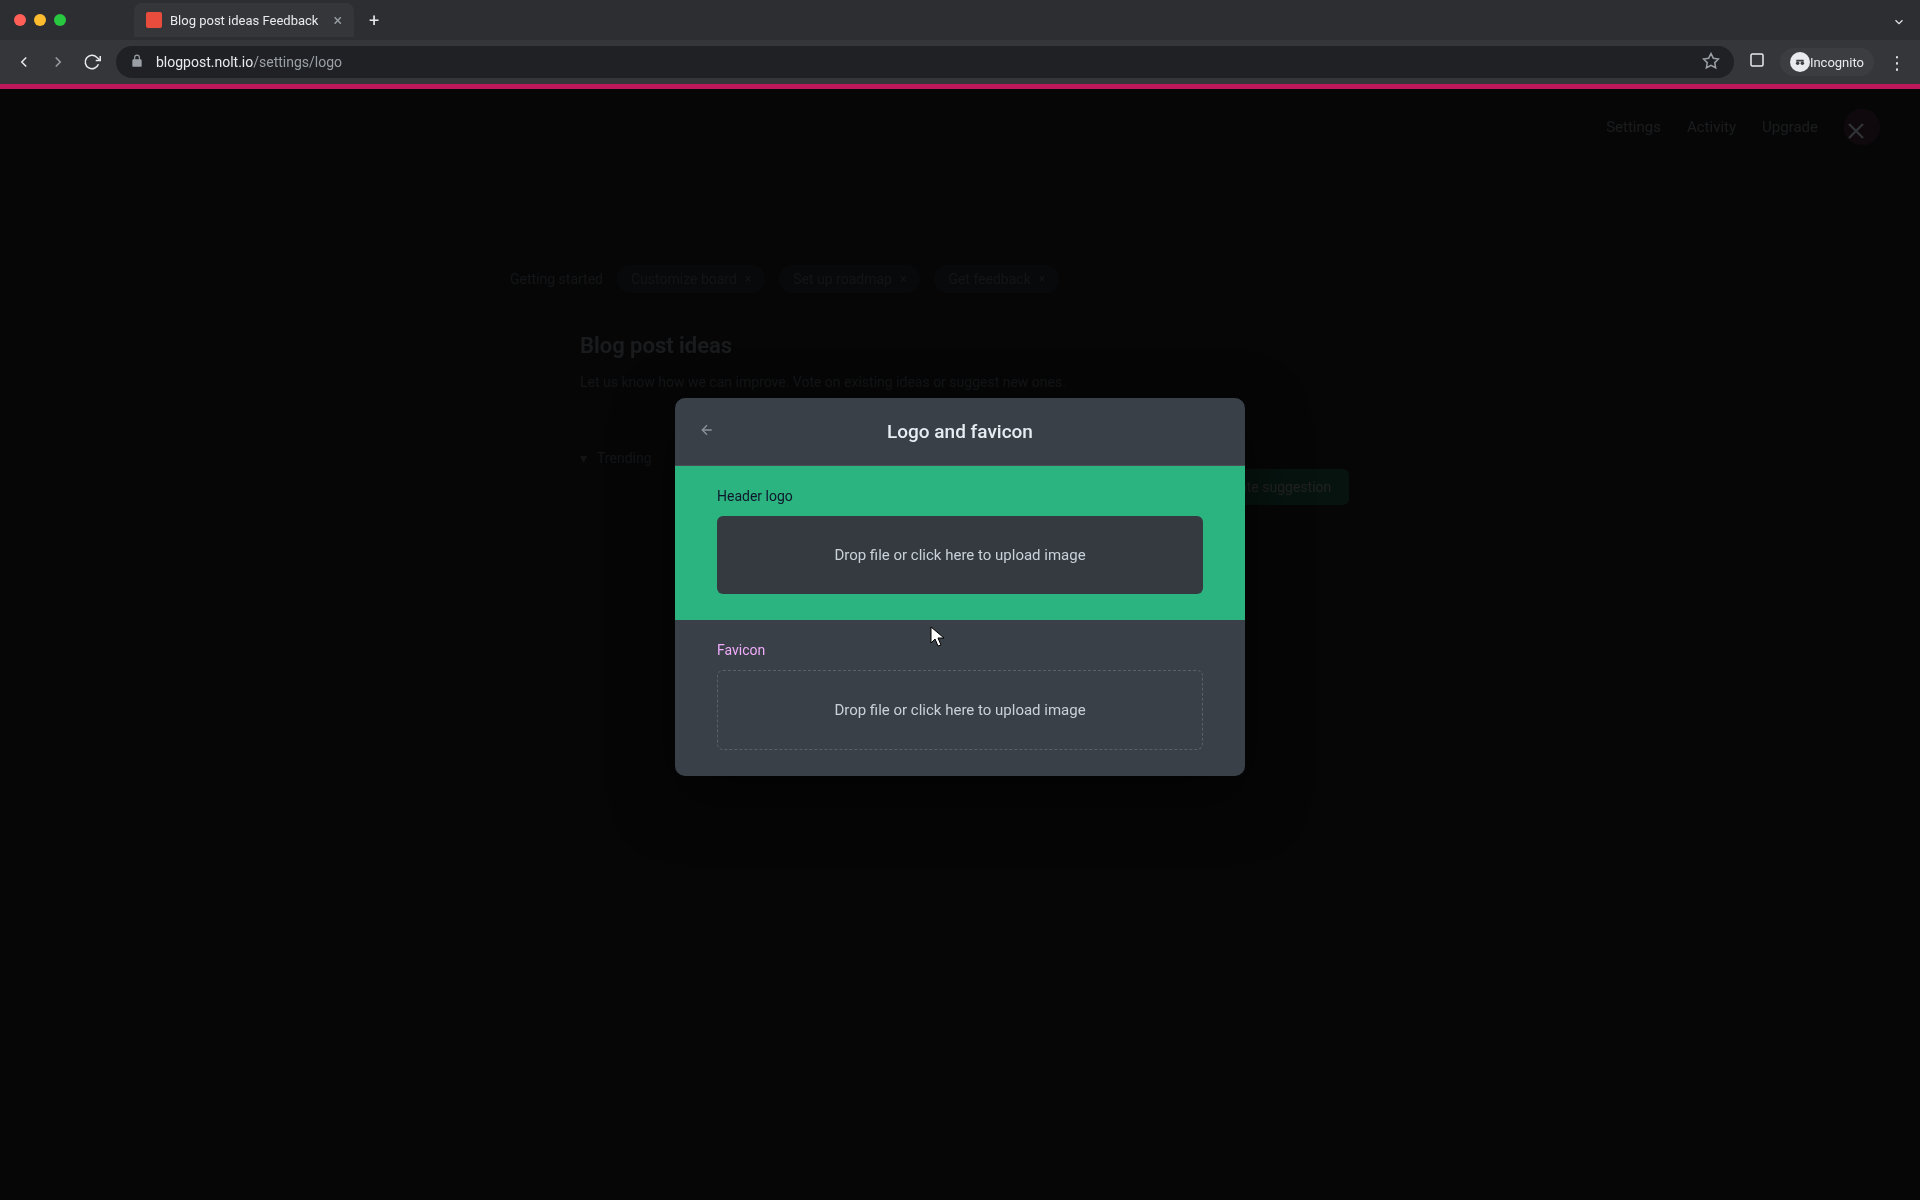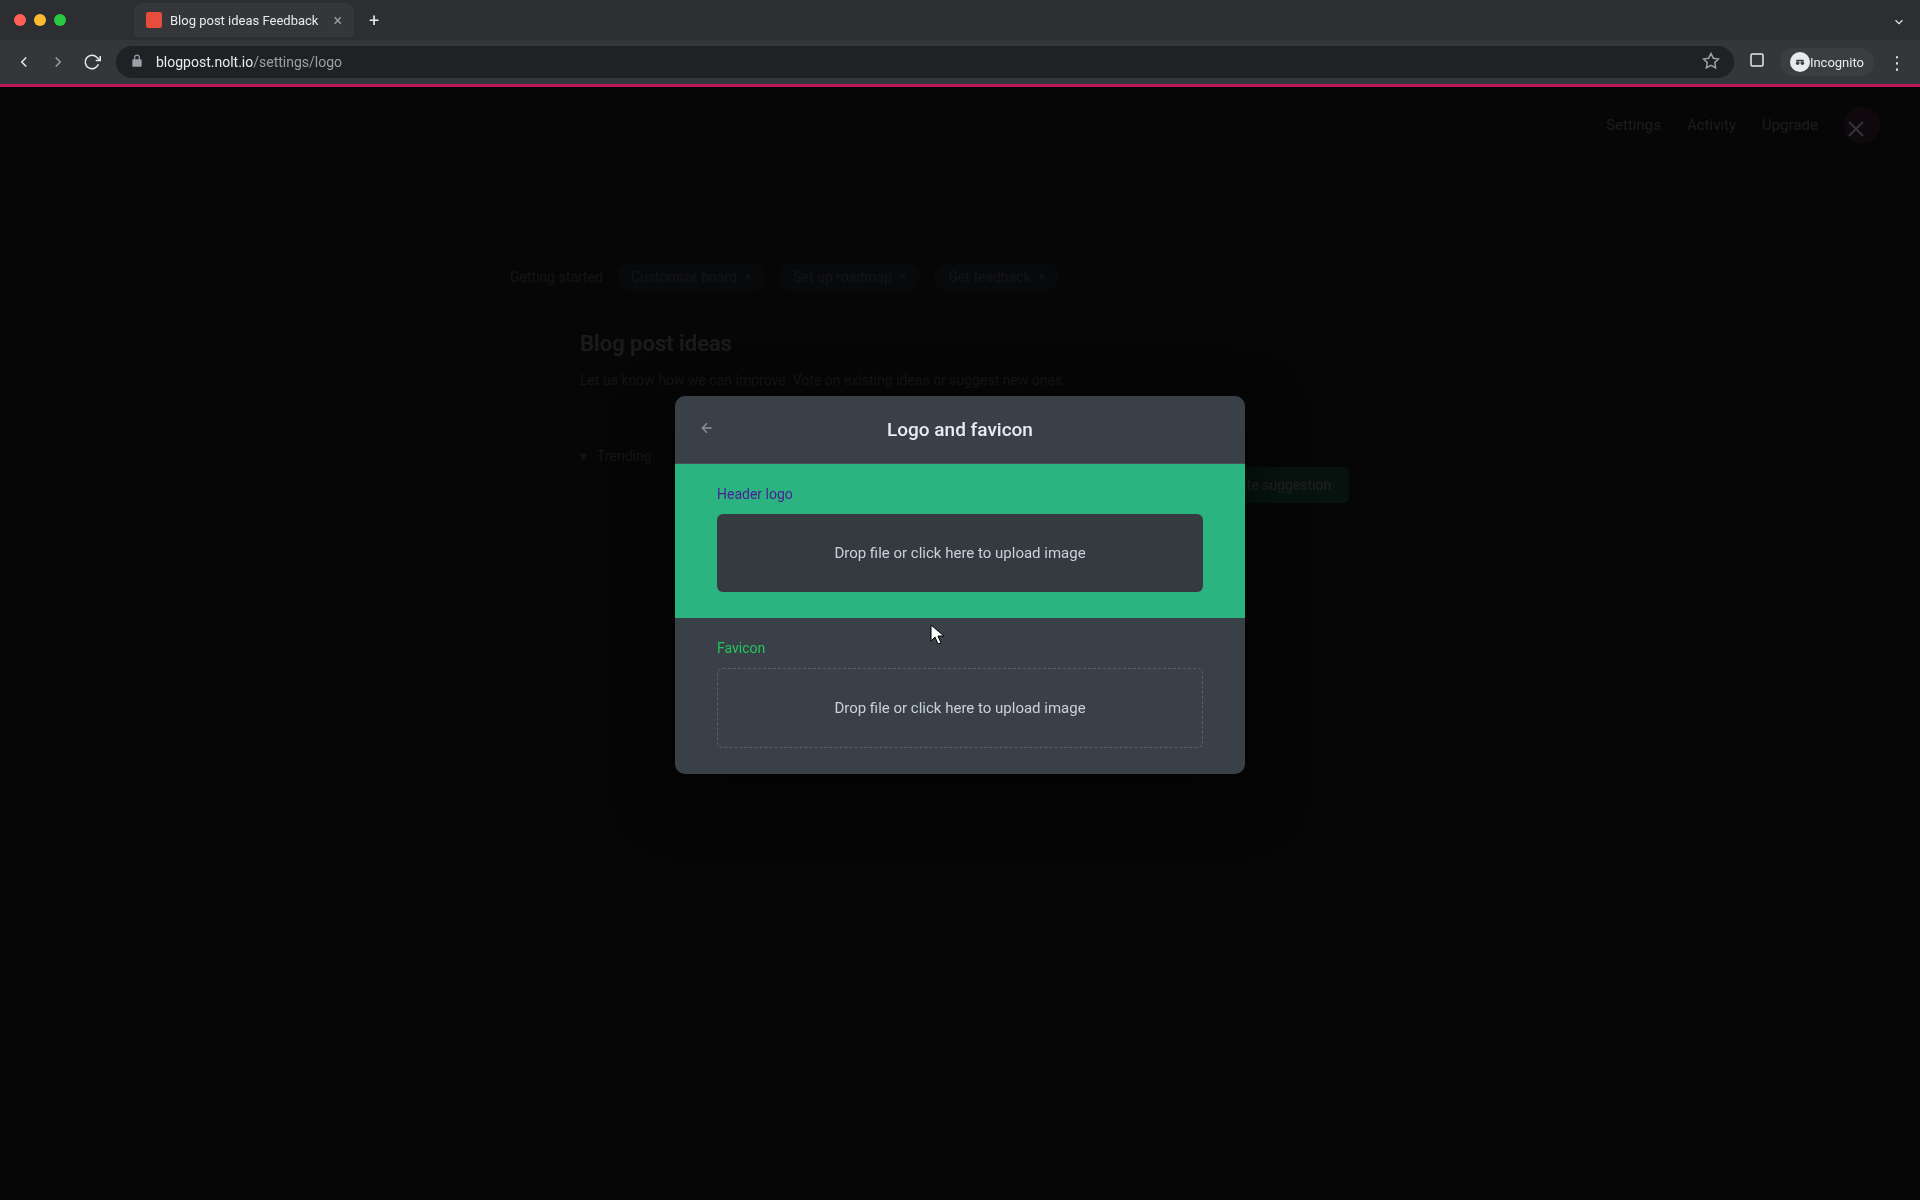--- a/index.html
+++ b/index.html
@@ -8,21 +8,21 @@
       background: #202124;
       width: 1920px;
       height: 1200px;
       overflow: hidden;
       position: relative;
     }
 
     
     .browser-chrome {
       background: #2d2e31;
-      border-bottom: 3px solid #be185d;
+      border-bottom: 5px solid #be185d;
     }
     .window-controls {
       display: flex;
       align-items: center;
       padding: 0 14px;
       height: 40px;
       gap: 8px;
       background: #2d2e31;
     }
     .traffic-light { width: 12px; height: 12px; border-radius: 50%; }
@@ -256,25 +256,25 @@
       font-weight: 500;
     }
     .modal-section {
       padding: 22px 42px 26px 42px;
     }
     .modal-section.highlight {
       background: #2bb380;
     }
     .section-label {
       font-size: 14px;
-      color: #4c1d95;
+      color: #0f172a;
       margin-bottom: 12px;
     }
     .modal-section:not(.highlight) .section-label {
-      color: #22c55e;
+      color: #f0abfc;
     }
     .dropzone {
       background: #353a41;
       border-radius: 6px;
       padding: 30px 20px;
       text-align: center;
       color: #c9d1d9;
       font-size: 15px;
       cursor: pointer;
     }

